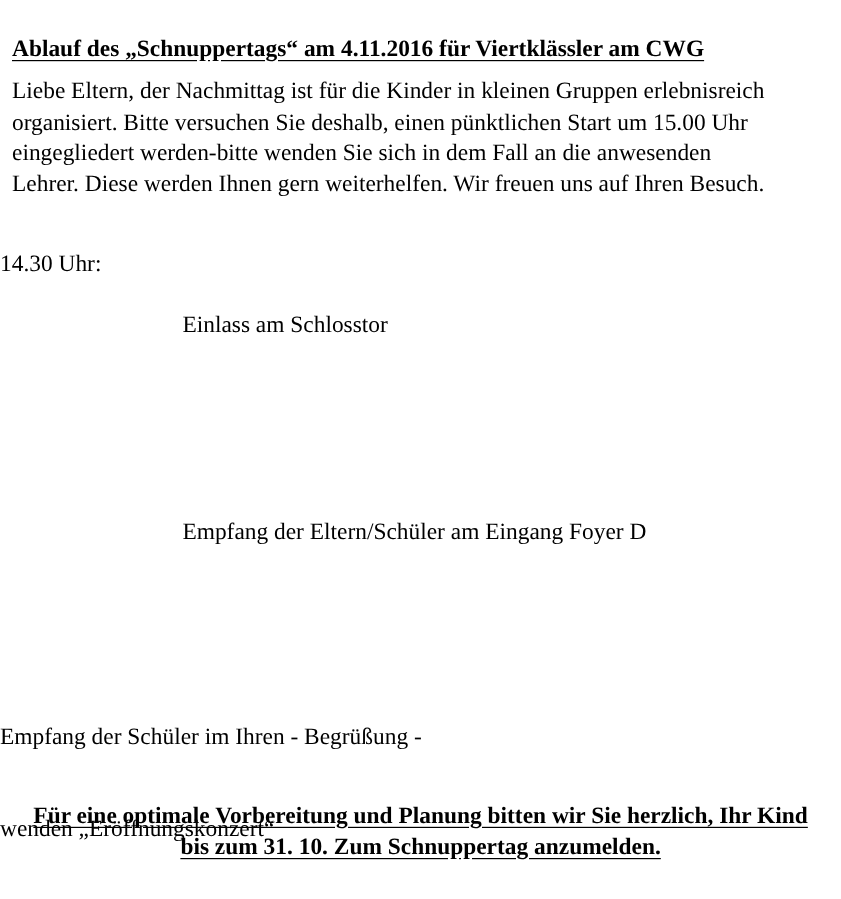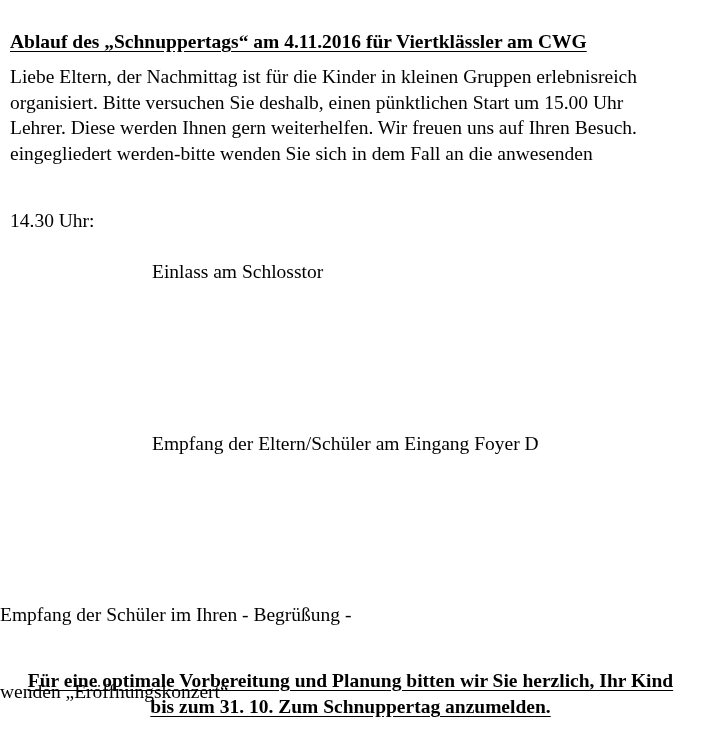--- a/index.html
+++ b/index.html
@@ -64,21 +64,20 @@
   .row {
     position: relative;
     display: flex;
     align-items: flex-start;
     font-size: 19.5px;
     line-height: 25.5px;
   }
   .row .time {
     width: 152px;
     min-width: 152px;
-    padding-left: 10px;
     box-sizing: border-box;
     white-space: pre;
   }
   .row .desc {
     flex: 1;
     white-space: pre-wrap;
   }
   .row .desc .dl {
     display: block;
     white-space: pre;
@@ -110,22 +109,22 @@
 
 <div class="page">
 
   <h1 class="doc-title">
     <span class="u">Ablauf des „Schnuppertags“ am 4.11.2016 für Viertklässler am CWG</span>
   </h1>
 
   <div class="intro">
     <span class="ln">Liebe Eltern, der Nachmittag ist für die Kinder in kleinen Gruppen erlebnisreich</span>
     <span class="ln">organisiert. Bitte versuchen Sie deshalb, einen pünktlichen Start um 15.00 Uhr</span>
+    <span class="ln">eingegliedert werden-bitte wenden Sie sich in dem Fall an die anwesenden</span>
     <span class="ln">Lehrer. Diese werden Ihnen gern weiterhelfen. Wir freuen uns auf Ihren Besuch.</span>
-    <span class="ln">eingegliedert werden-bitte wenden Sie sich in dem Fall an die anwesenden</span>
   </div>
 
   <div class="schedule">
 
     <div class="row">
       <div class="time">14.30 Uhr:</div>
       <div class="desc">
         <span class="dl">Einlass am Schlosstor</span>
       </div>
     </div>

